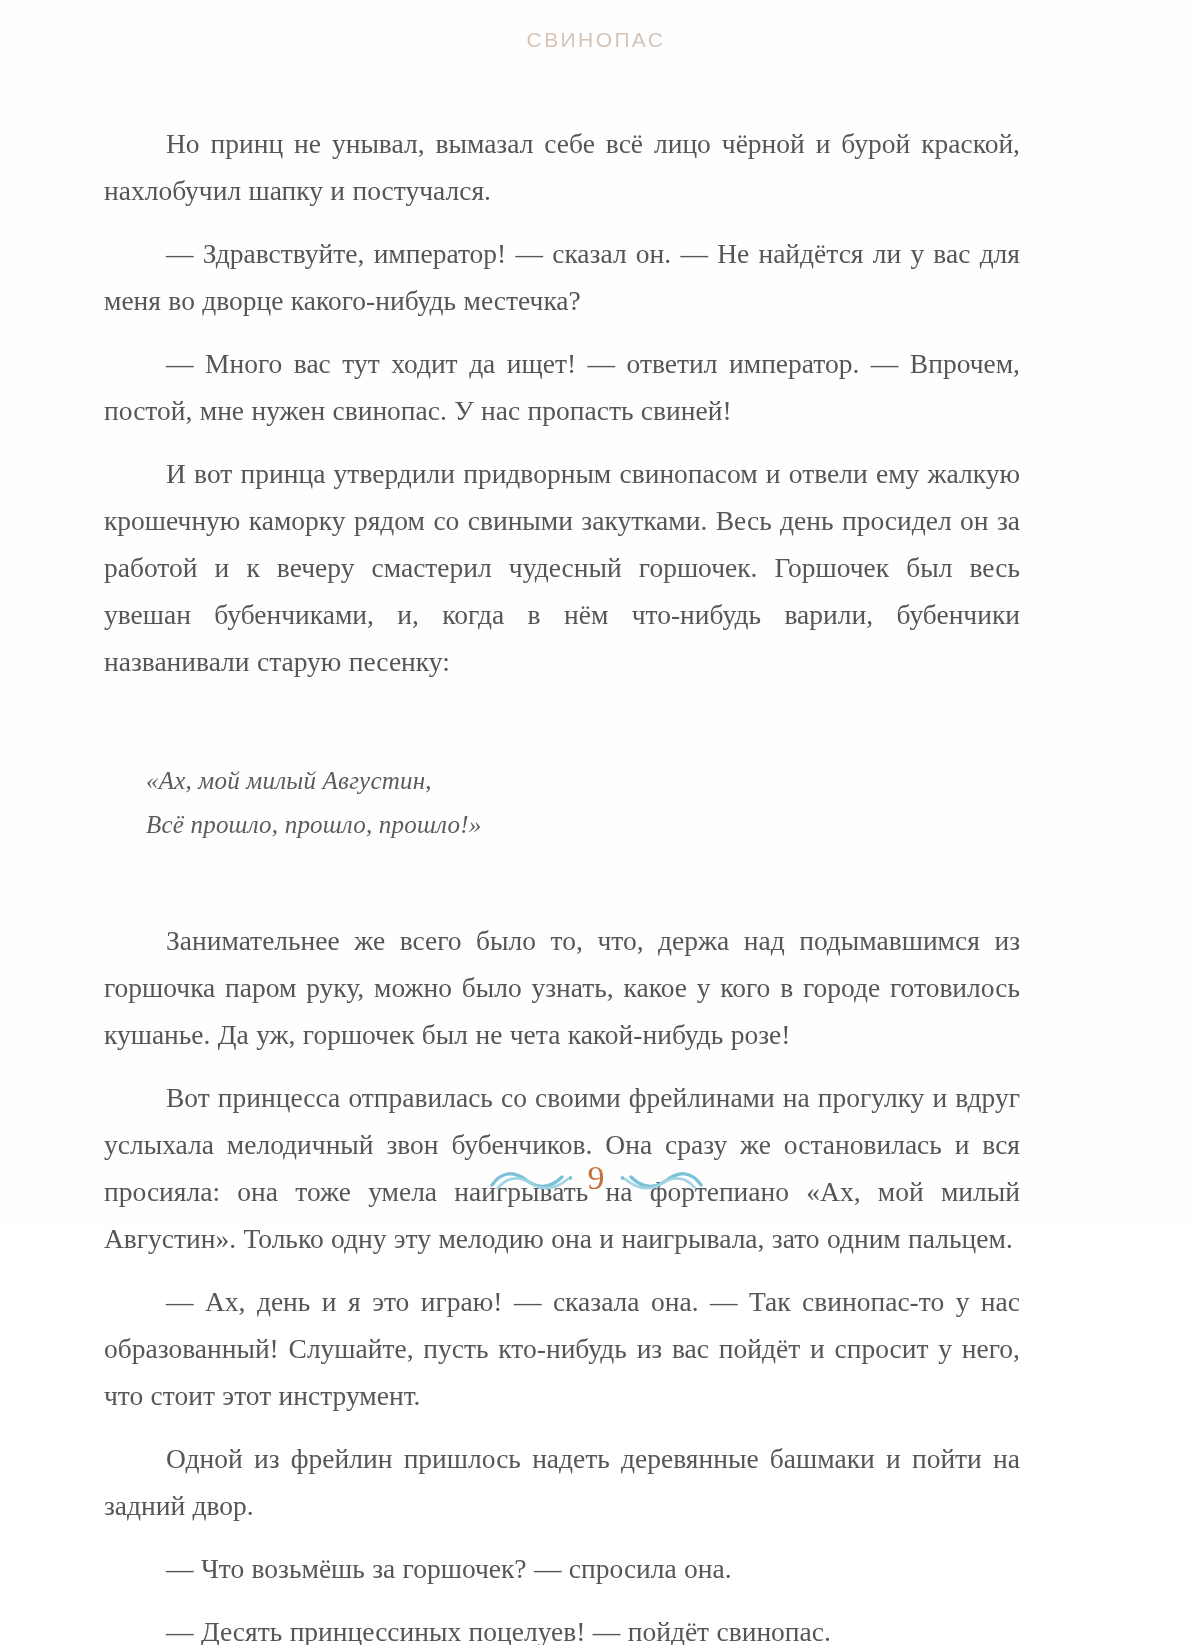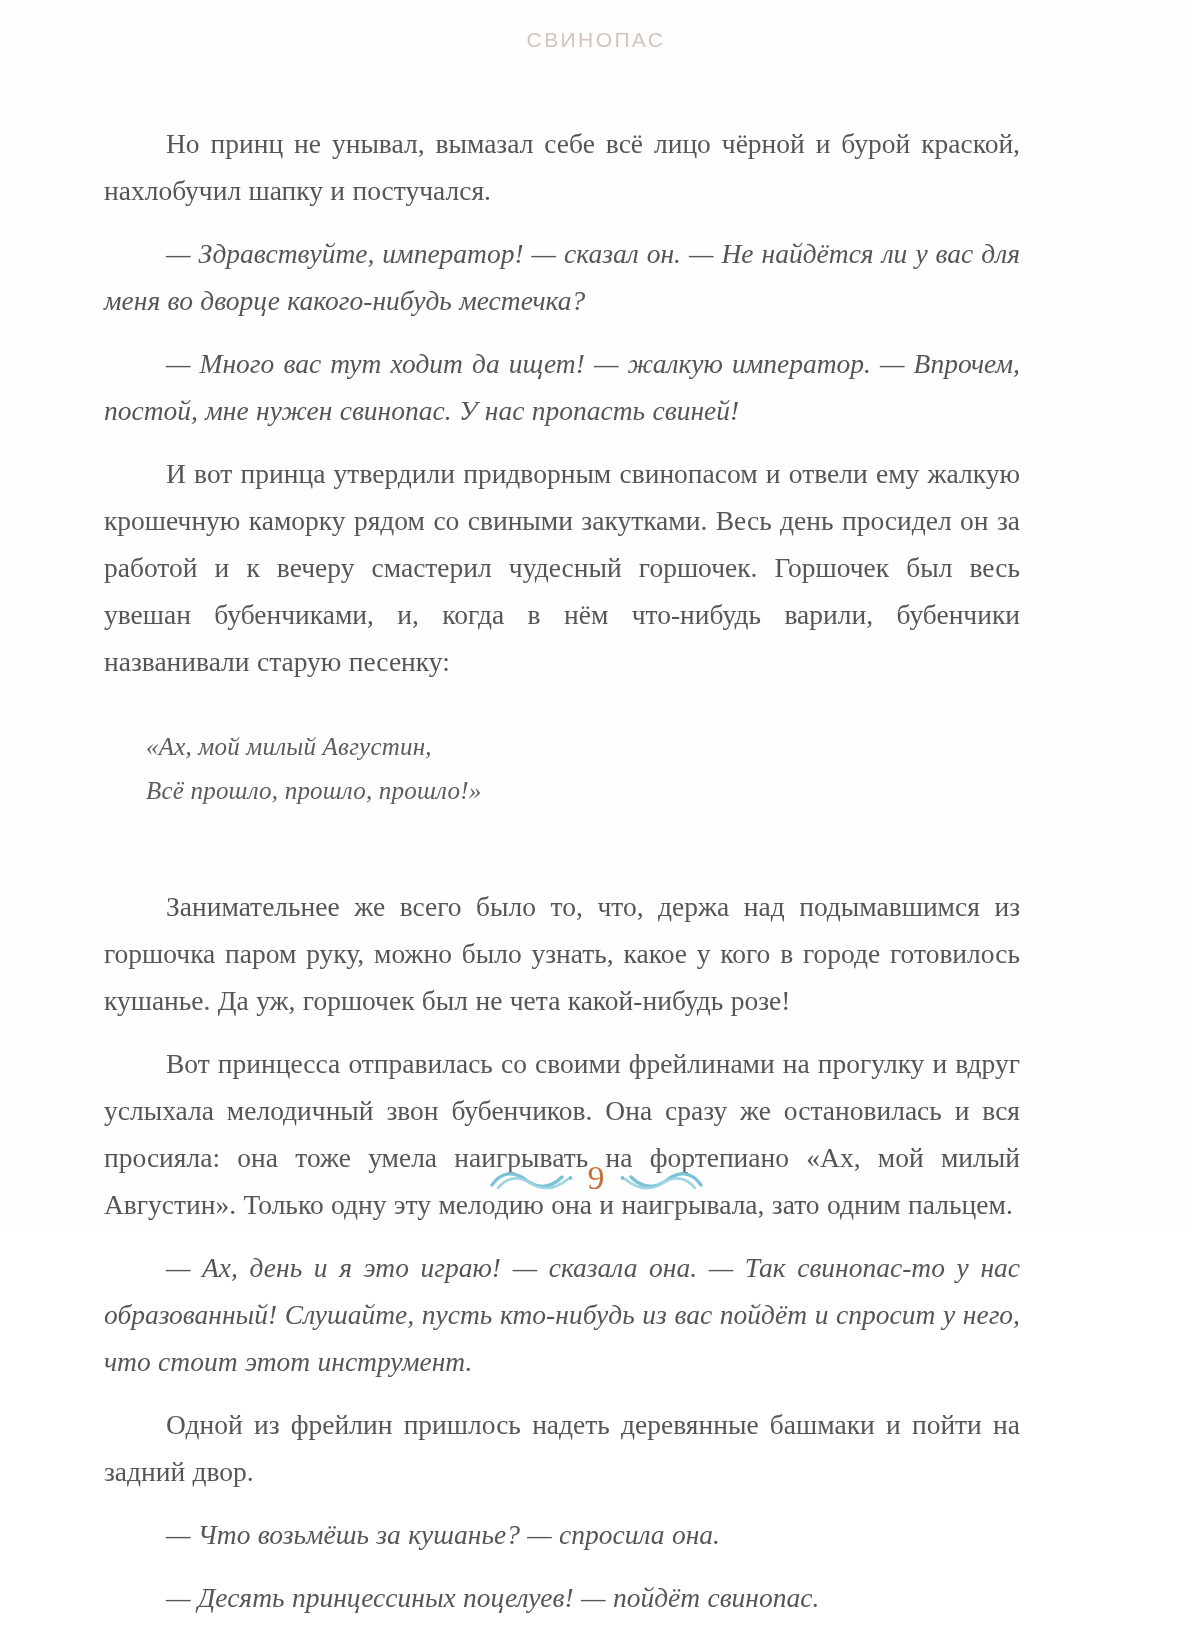--- a/index.html
+++ b/index.html
@@ -58,24 +58,23 @@
     word-spacing: 0.5px;
   }
 
   p.para.last-short {
     text-align: left;
   }
 
   
   p.para.dialogue {
     text-indent: 62px;
-    font-style: italic;
   }
   .verse-block {
-    margin-top: 40px;
+    margin-top: 74px;
     margin-bottom: 70px;
     padding-left: 58px;
   }
   .verse-line {
     font-style: italic;
     font-size: 25px;
     line-height: 44px;
     color: #5b5c60;
     white-space: pre;
     letter-spacing: 0.2px;
@@ -108,33 +107,33 @@
 <body>
 
 <div class="page">
 
   <div class="running-head">СВИНОПАС</div>
 
   <div class="textblock">
 
     <p class="para">Но принц не унывал, вымазал себе всё лицо чёрной и бурой краской, нахлобучил шапку и постучался.</p>
     <p class="para dialogue">— Здравствуйте, император! — сказал он. — Не найдётся ли у вас для меня во дворце какого-нибудь местечка?</p>
-    <p class="para dialogue">— Много вас тут ходит да ищет! — жалкую император. — Впрочем, постой, мне нужен свинопас. У нас пропасть свиней!</p>
+    <p class="para dialogue">— Много вас тут ходит да ищет! — ответил император. — Впрочем, постой, мне нужен свинопас. У нас пропасть свиней!</p>
     <p class="para">И вот принца утвердили придворным свинопасом и отвели ему жалкую крошечную каморку рядом со свиными закутками. Весь день просидел он за работой и к вечеру смастерил чудесный горшочек. Горшочек был весь увешан бубенчиками, и, когда в нём что-нибудь варили, бубенчики названивали старую песенку:</p>
 
     <div class="verse-block">
       <div class="verse-line">«Ах, мой милый Августин,</div>
       <div class="verse-line">Всё прошло, прошло, прошло!»</div>
     </div>
 
     <p class="para">Занимательнее же всего было то, что, держа над подымавшимся из горшочка паром руку, можно было узнать, какое у кого в городе готовилось кушанье. Да уж, горшочек был не чета какой-нибудь розе!</p>
     <p class="para">Вот принцесса отправилась со своими фрейлинами на прогулку и вдруг услыхала мелодичный звон бубенчиков. Она сразу же остановилась и вся просияла: она тоже умела наигрывать на фортепиано «Ах, мой милый Августин». Только одну эту мелодию она и наигрывала, зато одним пальцем.</p>
     <p class="para dialogue">— Ах, день и я это играю! — сказала она. — Так свинопас-то у нас образованный! Слушайте, пусть кто-нибудь из вас пойдёт и спросит у него, что стоит этот инструмент.</p>
     <p class="para">Одной из фрейлин пришлось надеть деревянные башмаки и пойти на задний двор.</p>
-    <p class="para dialogue last-short">— Что возьмёшь за кушанье? — спросила она.</p>
+    <p class="para dialogue last-short">— Что возьмёшь за горшочек? — спросила она.</p>
     <p class="para dialogue last-short">— Десять принцессиных поцелуев! — пойдёт свинопас.</p>
 
   </div>
 
   <div class="folio">
 
     <span>
       <svg class="wave" width="86" height="24" viewBox="0 0 86 24" fill="none">
         <path d="M4 17 C 14 3, 26 3, 38 12 C 50 21, 62 21, 74 9" stroke="#7cc2d6" stroke-width="3.4" stroke-linecap="round" fill="none"></path>
         <path d="M10 20 C 20 8, 32 8, 44 16 C 56 23, 68 21, 80 11" stroke="#9ed4e3" stroke-width="2.6" stroke-linecap="round" fill="none"></path>

